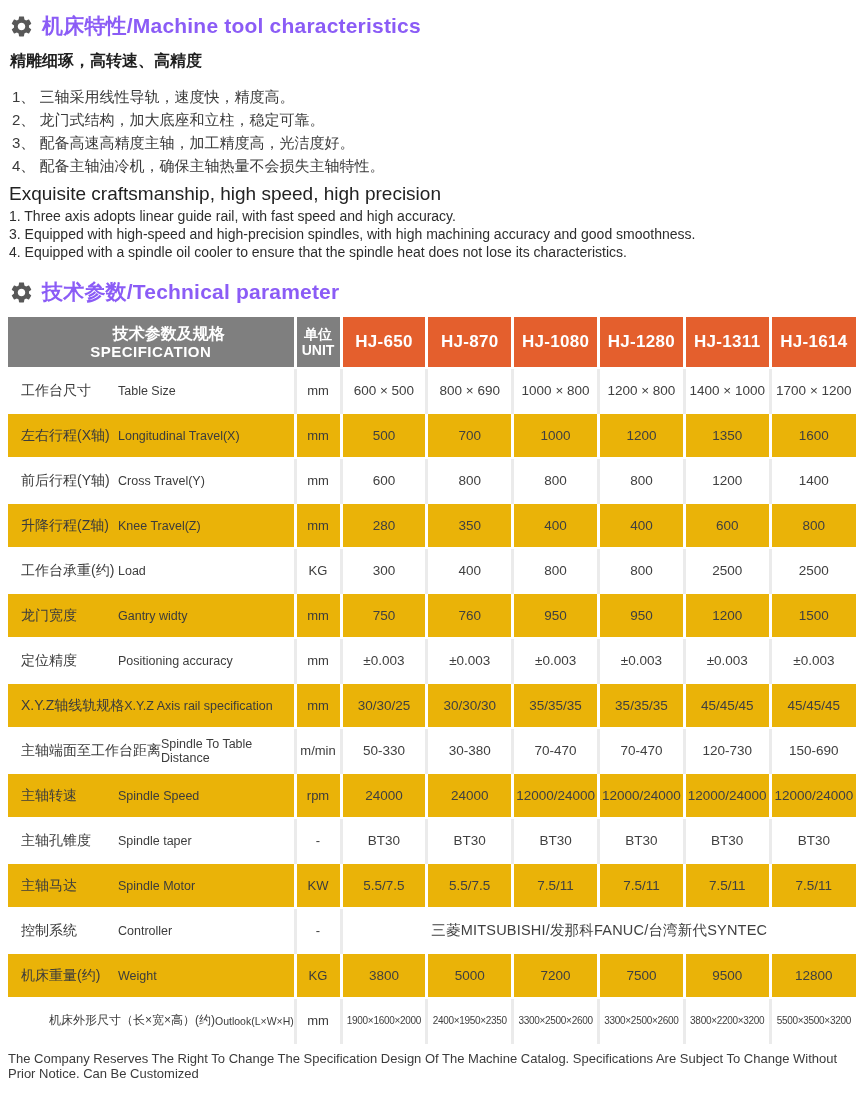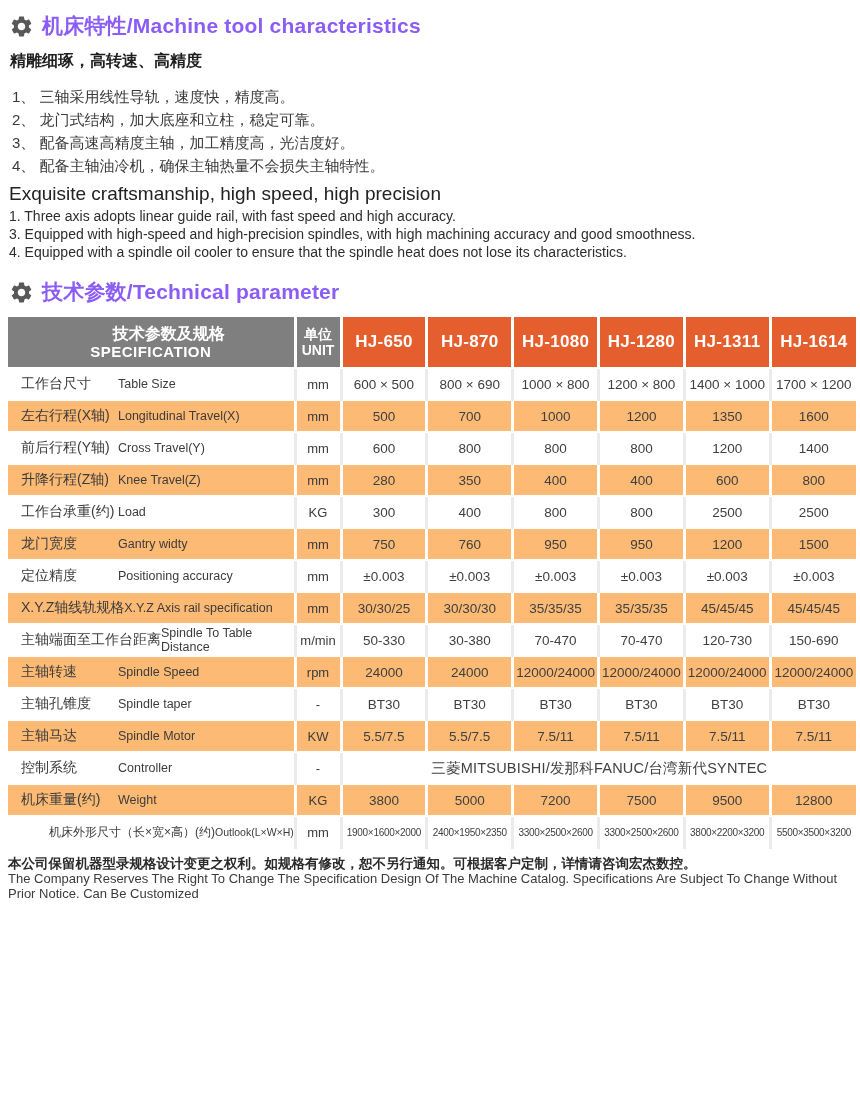--- a/index.html
+++ b/index.html
@@ -34,29 +34,29 @@
   }
   col.c-spec { width:287px; }
   col.c-unit { width:46px; }
   .spec-table th, .spec-table td {
     border-right:3px solid #ffffff;
     border-bottom:2px solid #ffffff;
     overflow:hidden;
   }
   .spec-table th:last-child, .spec-table td:last-child { border-right:none; }
   thead tr { height:51px; }
-  tbody tr { height:32px; }
+  tbody tr { height:45px; }
   th.spec-h, th.unit-h { background:#7f7f7f; color:#ffffff; text-align:center; vertical-align:middle; }
   th.spec-h .l1 { font-size:16px; font-weight:bold; line-height:19px;padding-left:36px; }
   th.spec-h .l2 { font-size:15px; font-weight:bold; line-height:17px; letter-spacing:0.5px; }
   th.unit-h { font-size:14px; font-weight:bold; line-height:16px; }
   th.model-h { background:#e45f2d; color:#ffffff; font-size:17px; font-weight:bold; text-align:center; vertical-align:middle; letter-spacing:0.3px; }
 
   tr.white td { background:#ffffff; border-right-color:#ebebeb; }
-  tr.gray  td { background:#fdba74; border-right-color:#ffffff; }
+  tr.gray  td { background:#eab308; border-right-color:#ffffff; }
 
   td.spec { text-align:left; vertical-align:middle; }
   td.spec .wrap { display:flex; align-items:center; padding-left:13px; padding-right:2px; }
   td.spec .cn { font-size:14px; color:#3c3c3c; min-width:97px; flex:0 0 auto; }
   td.spec .en { font-size:12.5px; color:#3c3c3c; }
   td.unit { text-align:center; vertical-align:middle; font-size:13px; color:#3c3c3c; }
   td.val  { text-align:center; vertical-align:middle; font-size:13.5px; color:#404040; }
   td.val.merged { font-size:14.5px; letter-spacing:0.2px; }
 
   tr.small td.spec .cn { font-size:12px; min-width:0;margin-left:28px; }
@@ -350,18 +350,17 @@
           <td class="val">2400×1950×2350</td>
           <td class="val">3300×2500×2600</td>
           <td class="val">3300×2500×2600</td>
           <td class="val">3800×2200×3200</td>
           <td class="val">5500×3500×3200</td>
         </tr>
       </tbody>
   </table>
 
   <div class="footer">
-    <div class="f-cn">本公司保留机器型录规格设计变更之权利。如规格有修改，恕不另行通知。可根据客户定制，详情请咨询宏杰数控。</div>
     <div class="f-en">The Company Reserves The Right To Change The Specification Design Of The Machine Catalog. Specifications Are Subject To Change Without Prior Notice. Can Be Customized</div>
 
   </div>
 
 </div>
 
 </body></html>

